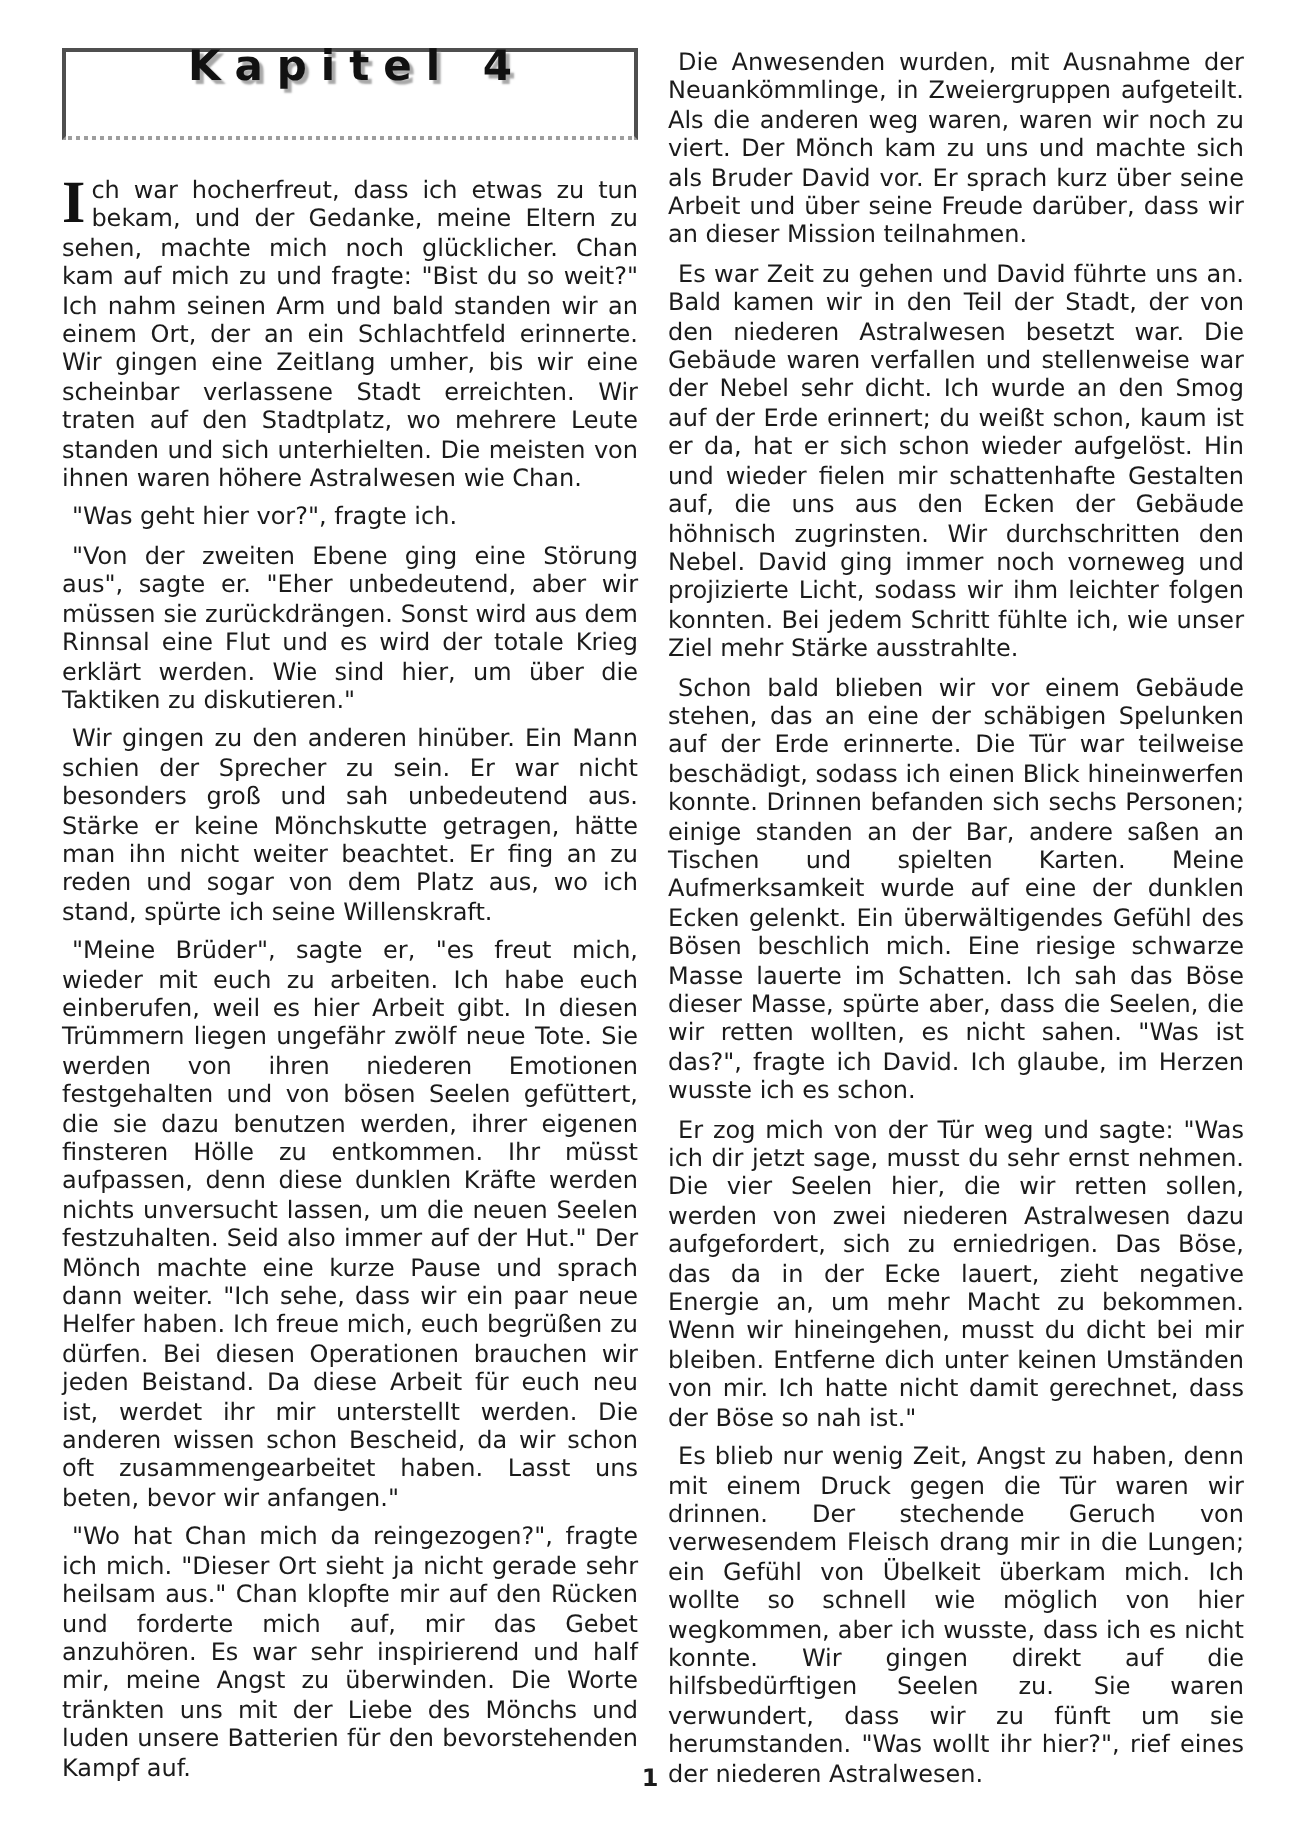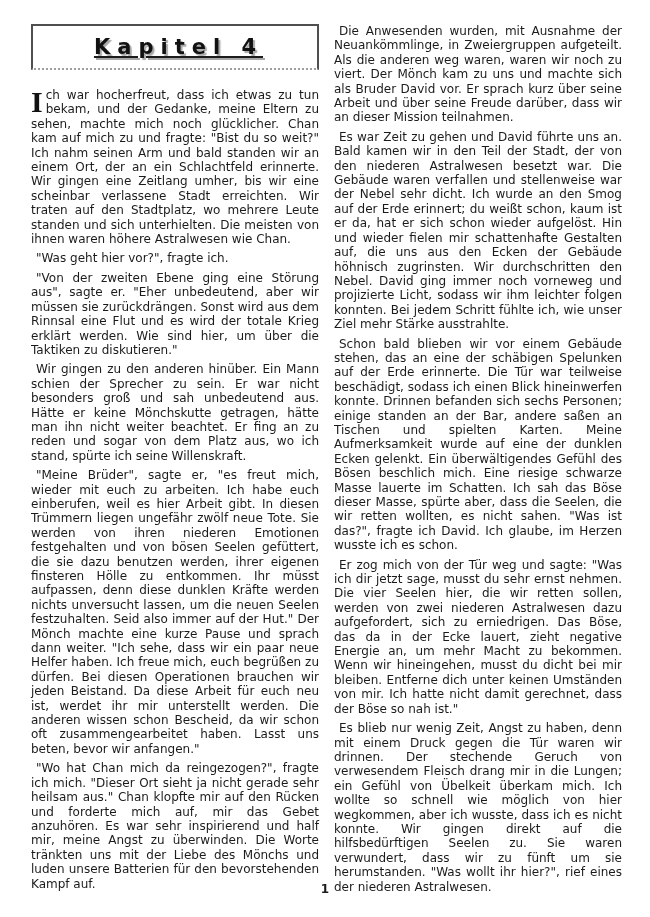--- a/index.html
+++ b/index.html
@@ -29,25 +29,24 @@
     line-height: 14.4px;
     text-align: justify;
   }
   .chapter-box {
     box-sizing: border-box;
     width: 288px;
     height: 46px;
     border: 2px solid #4f4f4f;
     border-bottom: 2px dotted #9e9e9e;
     display: flex;
-    align-items: center;
+    align-items: flex-start;
     justify-content: center;
     margin: 0 0 18px 0;
     background: #ffffff;
-    text-decoration: underline;
   }
   .chapter-title {
     font-size: 21px;
     font-weight: bold;
     letter-spacing: 7px;
     white-space: nowrap;
     color: #111111;
     text-shadow: 2px 2px 1px #a8a8a8;
     margin-right: -7px; 
   }
@@ -87,21 +86,21 @@
     <div class="column">
       <div class="chapter-box">
         <span class="chapter-title">Kapitel 4</span>
       </div>
       <p class="para first">
         <span class="dropcap">I</span><span>ch war hocherfreut, dass ich etwas zu tun bekam, und der Gedanke, meine Eltern zu sehen, machte mich noch glücklicher. Chan kam auf mich zu und fragte: "Bist du so weit?" Ich nahm seinen Arm und bald standen wir an einem Ort, der an ein Schlachtfeld erinnerte. Wir gingen eine Zeitlang umher, bis wir eine scheinbar verlassene Stadt erreichten. Wir traten auf den Stadtplatz, wo mehrere Leute standen und sich unterhielten. Die meisten von ihnen waren höhere Astralwesen wie Chan.</span>
       </p>
       <div>
           <p class="para">"Was geht hier vor?", fragte ich.</p>
           <p class="para">"Von der zweiten Ebene ging eine Störung aus", sagte er. "Eher unbedeutend, aber wir müssen sie zurückdrängen. Sonst wird aus dem Rinnsal eine Flut und es wird der totale Krieg erklärt werden. Wie sind hier, um über die Taktiken zu diskutieren."</p>
-          <p class="para">Wir gingen zu den anderen hinüber. Ein Mann schien der Sprecher zu sein. Er war nicht besonders groß und sah unbedeutend aus. Hätte er keine Mönchskutte getragen, hätte man ihn nicht weiter beachtet. Er fing an zu reden und sogar von dem Platz aus, wo ich stand, spürte ich seine Willenskraft.</p>
+          <p class="para">Wir gingen zu den anderen hinüber. Ein Mann schien der Sprecher zu sein. Er war nicht besonders groß und sah unbedeutend aus. Stärke er keine Mönchskutte getragen, hätte man ihn nicht weiter beachtet. Er fing an zu reden und sogar von dem Platz aus, wo ich stand, spürte ich seine Willenskraft.</p>
           <p class="para">"Meine Brüder", sagte er, "es freut mich, wieder mit euch zu arbeiten. Ich habe euch einberufen, weil es hier Arbeit gibt. In diesen Trümmern liegen ungefähr zwölf neue Tote. Sie werden von ihren niederen Emotionen festgehalten und von bösen Seelen gefüttert, die sie dazu benutzen werden, ihrer eigenen finsteren Hölle zu entkommen. Ihr müsst aufpassen, denn diese dunklen Kräfte werden nichts unversucht lassen, um die neuen Seelen festzuhalten. Seid also immer auf der Hut." Der Mönch machte eine kurze Pause und sprach dann weiter. "Ich sehe, dass wir ein paar neue Helfer haben. Ich freue mich, euch begrüßen zu dürfen. Bei diesen Operationen brauchen wir jeden Beistand. Da diese Arbeit für euch neu ist, werdet ihr mir unterstellt werden. Die anderen wissen schon Bescheid, da wir schon oft zusammengearbeitet haben. Lasst uns beten, bevor wir anfangen."</p>
           <p class="para">"Wo hat Chan mich da reingezogen?", fragte ich mich. "Dieser Ort sieht ja nicht gerade sehr heilsam aus." Chan klopfte mir auf den Rücken und forderte mich auf, mir das Gebet anzuhören. Es war sehr inspirierend und half mir, meine Angst zu überwinden. Die Worte tränkten uns mit der Liebe des Mönchs und luden unsere Batterien für den bevorstehenden Kampf auf.</p>
         </div>
     </div>
 
     <div class="column">
       <div>
           <p class="para">Die Anwesenden wurden, mit Ausnahme der Neuankömmlinge, in Zweiergruppen aufgeteilt. Als die anderen weg waren, waren wir noch zu viert. Der Mönch kam zu uns und machte sich als Bruder David vor. Er sprach kurz über seine Arbeit und über seine Freude darüber, dass wir an dieser Mission teilnahmen.</p>
           <p class="para">Es war Zeit zu gehen und David führte uns an. Bald kamen wir in den Teil der Stadt, der von den niederen Astralwesen besetzt war. Die Gebäude waren verfallen und stellenweise war der Nebel sehr dicht. Ich wurde an den Smog auf der Erde erinnert; du weißt schon, kaum ist er da, hat er sich schon wieder aufgelöst. Hin und wieder fielen mir schattenhafte Gestalten auf, die uns aus den Ecken der Gebäude höhnisch zugrinsten. Wir durchschritten den Nebel. David ging immer noch vorneweg und projizierte Licht, sodass wir ihm leichter folgen konnten. Bei jedem Schritt fühlte ich, wie unser Ziel mehr Stärke ausstrahlte.</p>
           <p class="para">Schon bald blieben wir vor einem Gebäude stehen, das an eine der schäbigen Spelunken auf der Erde erinnerte. Die Tür war teilweise beschädigt, sodass ich einen Blick hineinwerfen konnte. Drinnen befanden sich sechs Personen; einige standen an der Bar, andere saßen an Tischen und spielten Karten. Meine Aufmerksamkeit wurde auf eine der dunklen Ecken gelenkt. Ein überwältigendes Gefühl des Bösen beschlich mich. Eine riesige schwarze Masse lauerte im Schatten. Ich sah das Böse dieser Masse, spürte aber, dass die Seelen, die wir retten wollten, es nicht sahen. "Was ist das?", fragte ich David. Ich glaube, im Herzen wusste ich es schon.</p>

